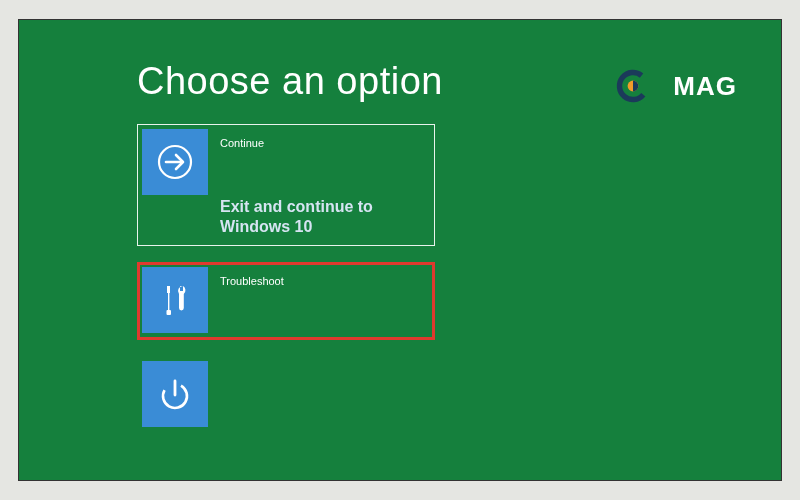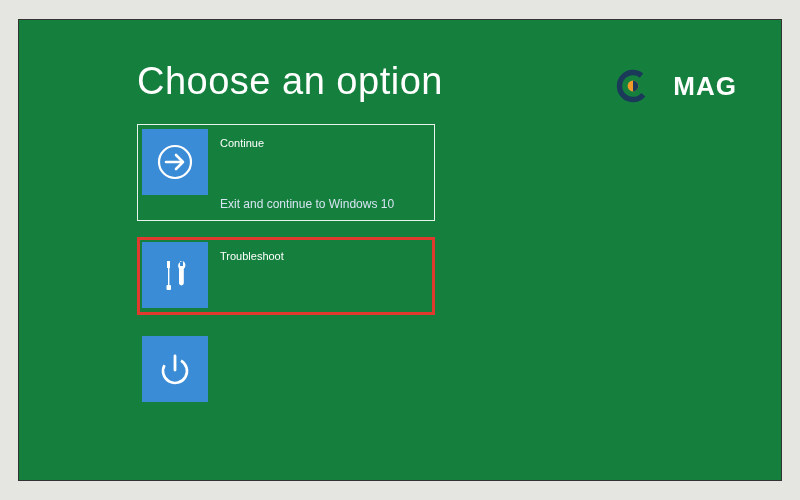--- a/index.html
+++ b/index.html
@@ -64,22 +64,22 @@
   .text {
     padding: 8px 8px 4px 12px;
     color: #fff;
   }
   .label {
     font-size: 11px;
     font-weight: 400;
     margin-bottom: 2px;
   }
   .desc {
-    font-size: 12px;
-    font-weight: 400;
+    font-size: 16px;
+    font-weight: 700;
     color: #d6e4f2;
     line-height: 1.25;
     margin-top: 48px;
   }
   .option-poweroff {
     border: 1px solid transparent;
   }
   .option-poweroff .text { padding-top: 6px; }
 
   .logo {

